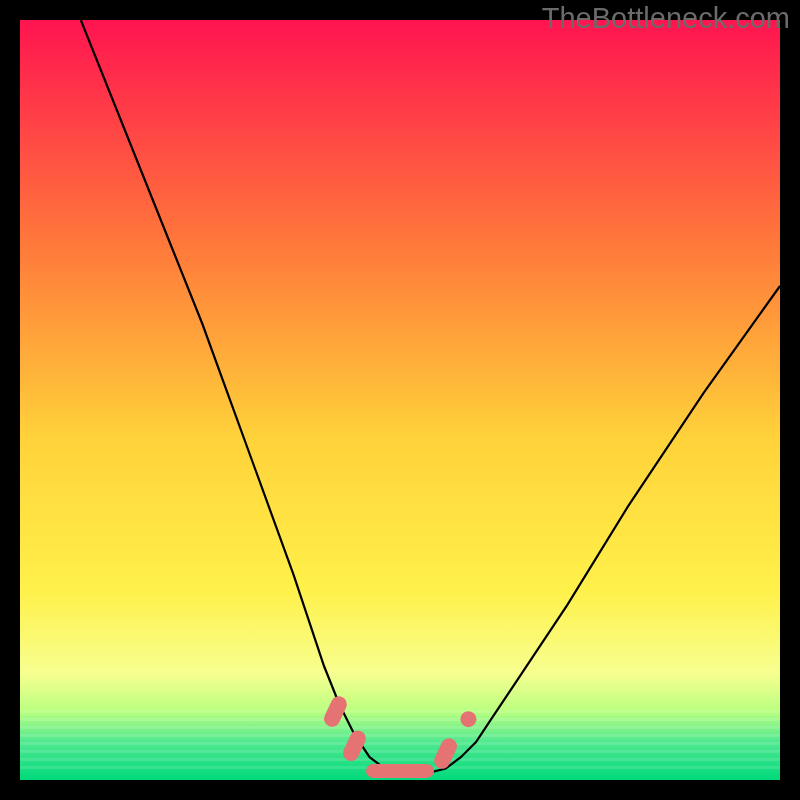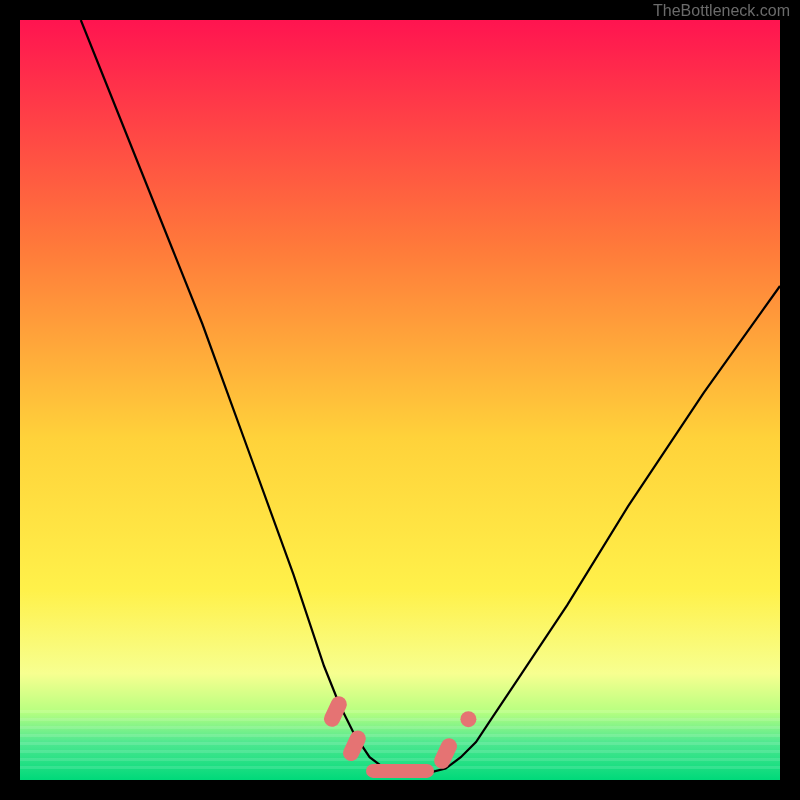--- a/index.html
+++ b/index.html
@@ -24,21 +24,21 @@
     top: 0;
     left: 0;
     width: 760px;
     height: 760px;
   }
   .watermark {
     position: absolute;
     top: 2px;
     right: 10px;
     color: #6b6b6b;
-    font-size: 16px;
+    font-size: 29px;
     font-weight: 500;
     z-index: 10;
   }
   svg {
     display: block;
   }
 </style>
 </head>
 <body>
 

